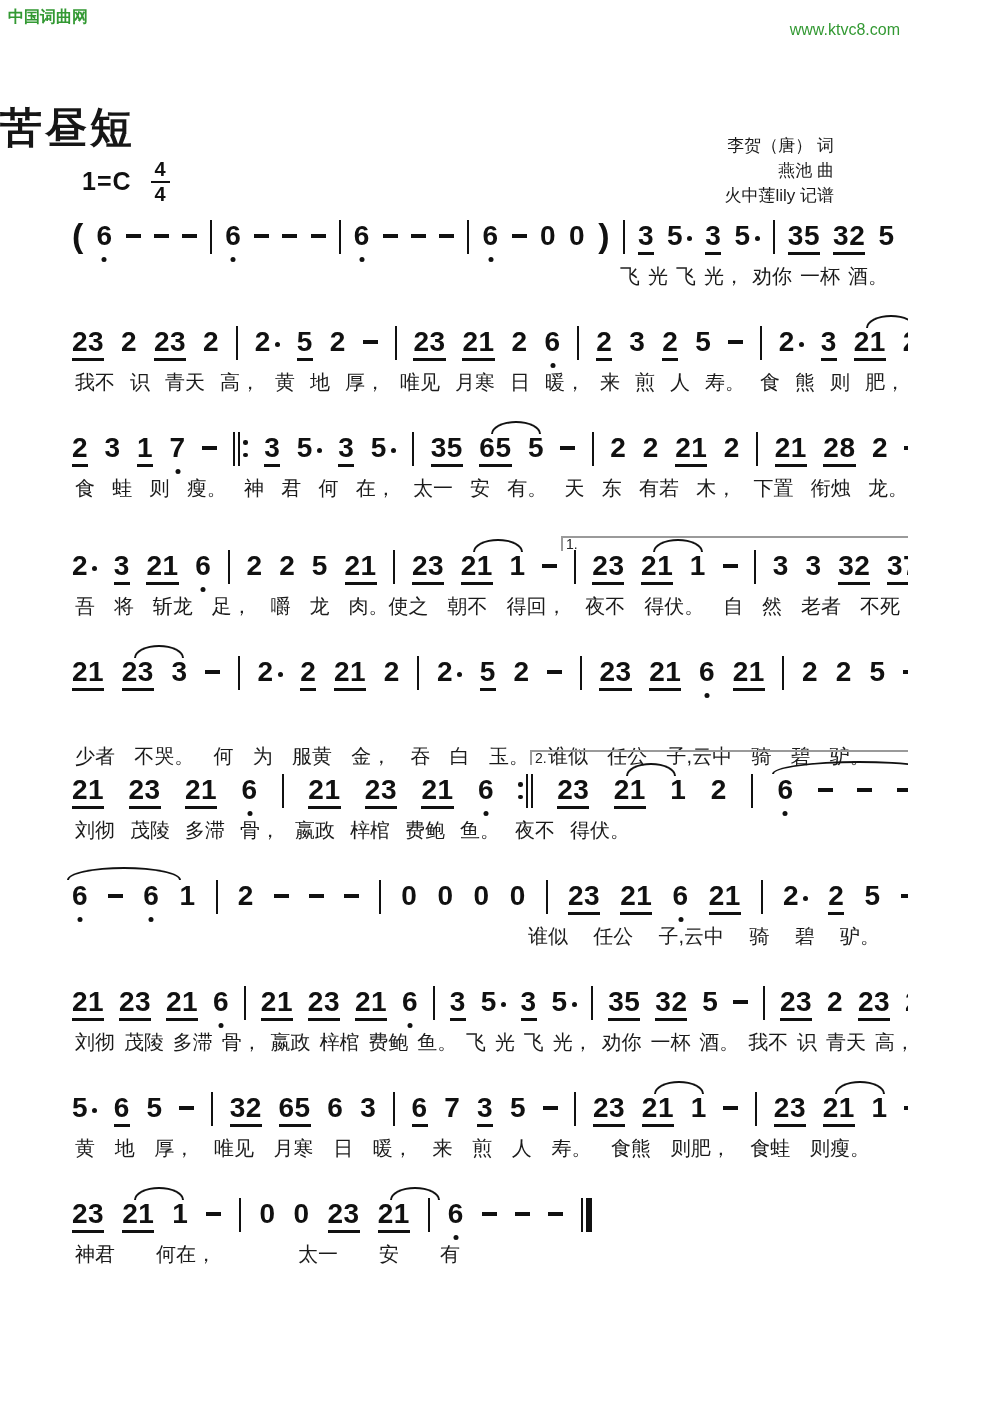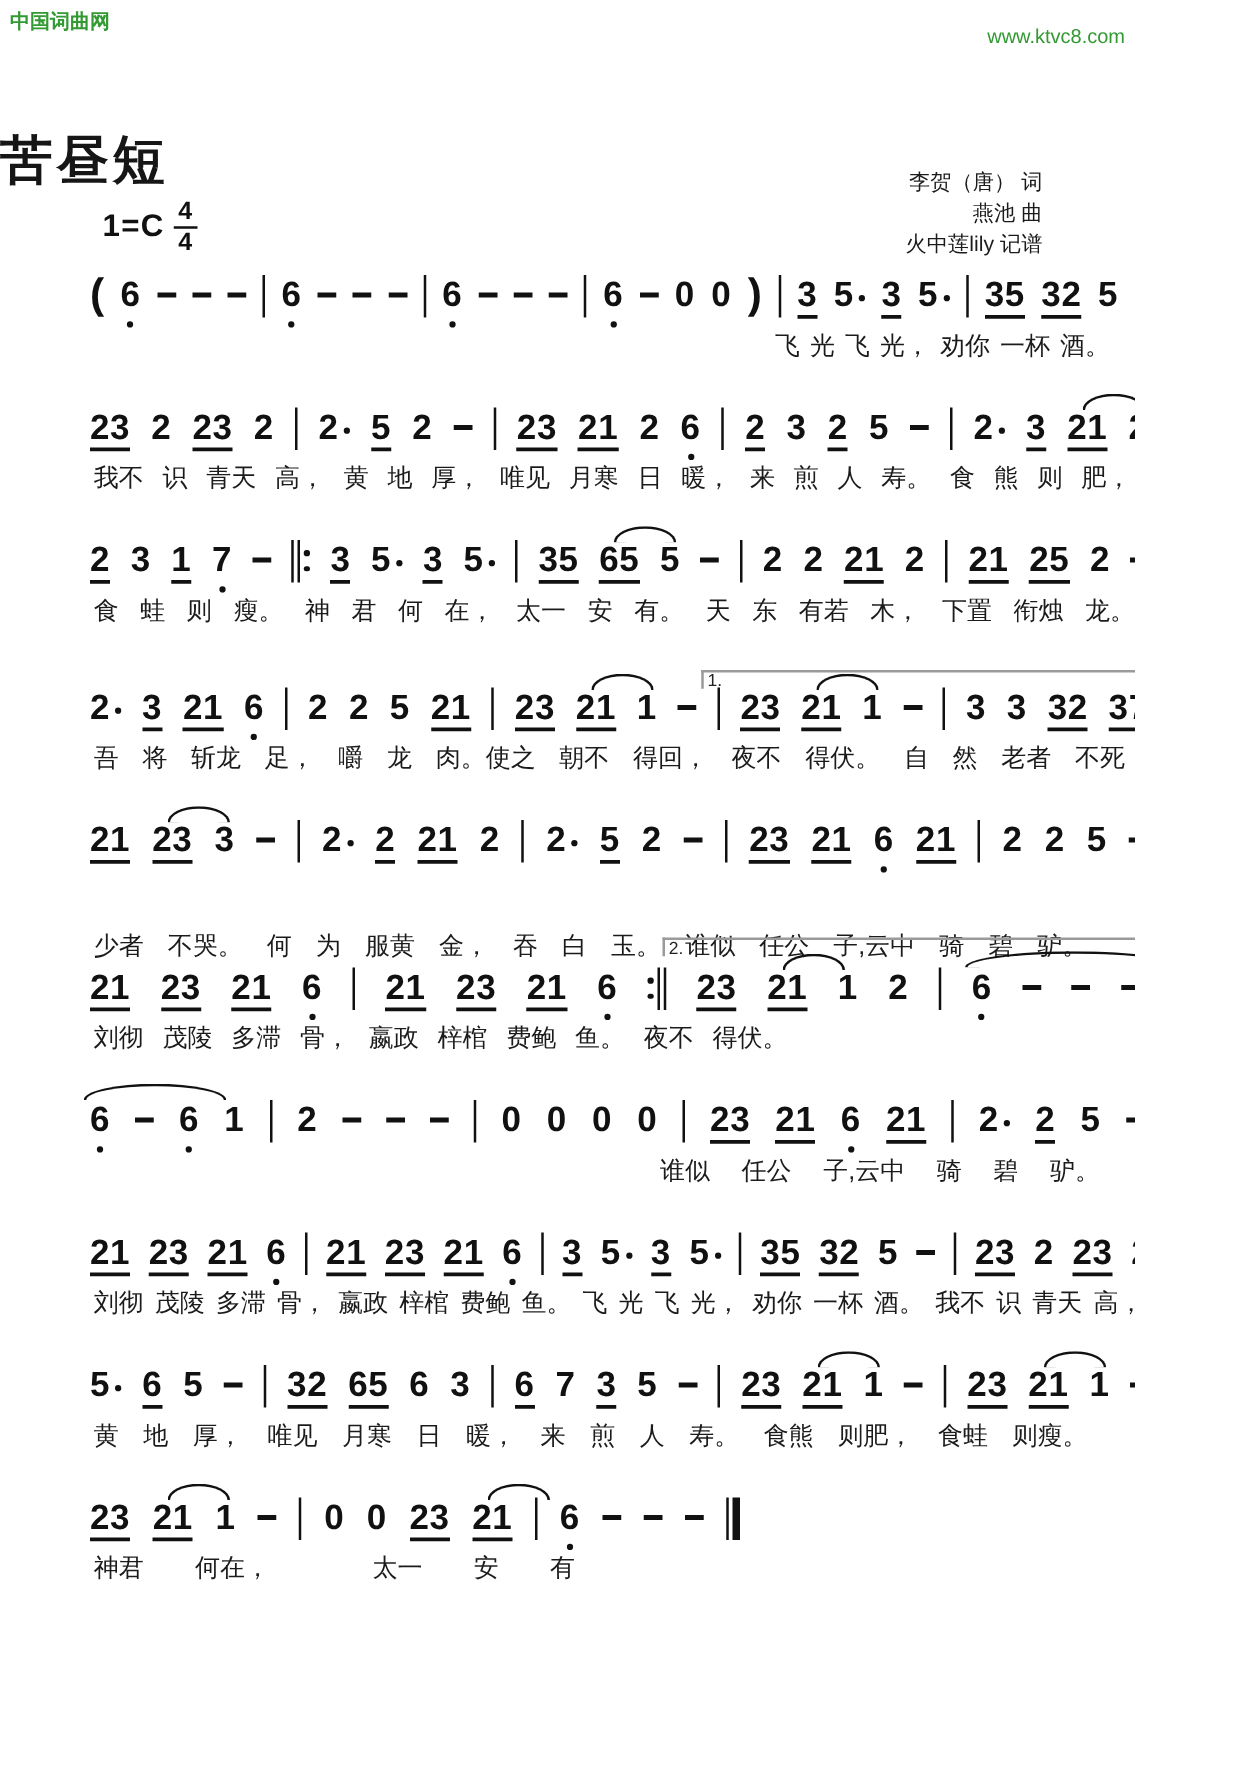--- a/index.html
+++ b/index.html
@@ -4,21 +4,21 @@
 <style>
   html,body{margin:0;padding:0;background:#ffffff;}
   .page{position:relative;width:908px;height:1415px;background:#ffffff;overflow:hidden;
         font-family:"Liberation Sans","DejaVu Sans",sans-serif;color:#111;}
 
   
   .site-left{position:absolute;left:8px;top:7px;font-size:16px;font-weight:bold;color:#339933;}
   .site-right{position:absolute;right:8px;top:7px;font-size:16px;color:#339933;margin-top:14px;}
   .title{position:absolute;left:0;right:0;top:100px;text-align:left;font-size:42px;font-weight:600;letter-spacing:3px;color:#161616;}
   .credits{position:absolute;right:74px;top:133px;text-align:right;font-size:17px;line-height:25px;color:#1b1b1b;margin-left:24px;}
-  .keysig{position:absolute;left:82px;top:158px;display:flex;align-items:center;font-weight:bold;}
+  .keysig{position:absolute;left:82px;top:158px;display:flex;align-items:center;font-weight:bold;gap:12px;}
   .keysig .ktext{font-size:25px;letter-spacing:1px;}
   .frac{display:inline-flex;flex-direction:column;align-items:center;margin-left:7px;}
   .frac b{font-size:20px;line-height:1.1;padding:0 4px;}
   .frac b.num{border-bottom:2px solid #111;padding-bottom:1px;}
 
   
   .score{position:absolute;left:72px;top:216px;width:866px;}
   .music-line{position:relative;height:74px;margin-bottom:32px;}
   .music-line:nth-child(3),.music-line:nth-child(5){margin-bottom:44px;}
   .tokens{display:flex;justify-content:space-between;align-items:center;height:44px;width:100%;}
@@ -308,21 +308,21 @@
             <span class="digits u">21</span>
           </span>
           <span class="note">
             <span class="digits">2</span>
           </span>
           <span class="bar"></span>
           <span class="note">
             <span class="digits u">21</span>
           </span>
           <span class="note">
-            <span class="digits u">25</span>
+            <span class="digits u">28</span>
           </span>
           <span class="note">
             <span class="digits">2</span>
           </span>
           <span class="dash"></span>
           <span class="bar"></span>
         </div>
         <div class="lyrics" style="left: 3px; width: 833px;">
           <span class="syll">食</span>
           <span class="syll">蛙</span>

